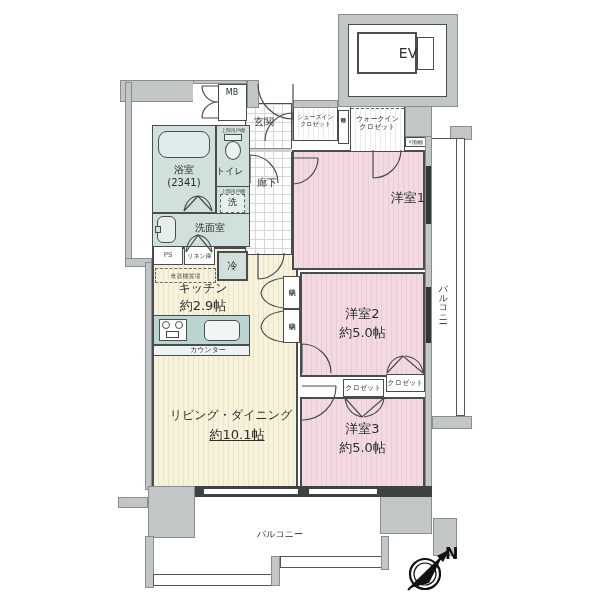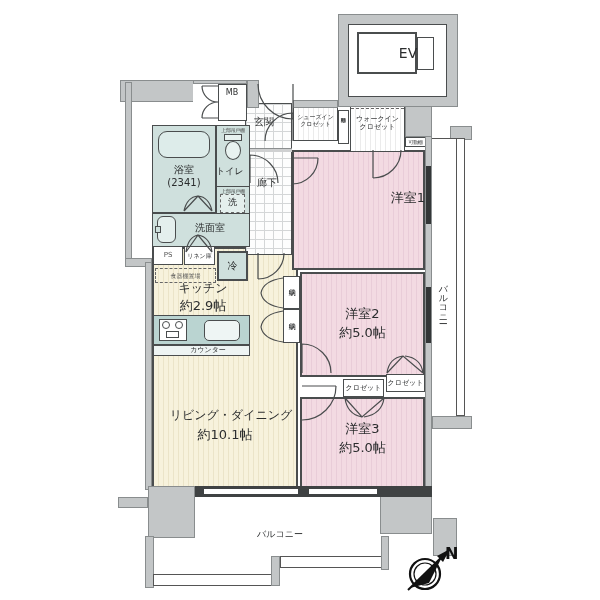--- a/index.html
+++ b/index.html
@@ -72,21 +72,21 @@
   <div class="abs" style="left:153px;top:315px;width:97px;height:30px;background:#bad4d1;border:1.5px solid #4a4d4e;box-sizing:border-box;"></div>
   <div class="abs" style="left:159px;top:319px;width:28px;height:22px;background:#ffffff;border:1px solid #4a4d4e;box-sizing:border-box;"></div>
   <div class="abs" style="left:162px;top:321px;width:8px;height:8px;border:1.5px solid #4a4d4e;border-radius:50%;box-sizing:border-box;"></div>
   <div class="abs" style="left:175px;top:321px;width:8px;height:8px;border:1.5px solid #4a4d4e;border-radius:50%;box-sizing:border-box;"></div>
   <div class="abs" style="left:166px;top:331px;width:13px;height:7px;border:1px solid #4a4d4e;box-sizing:border-box;"></div>
   <div class="abs" style="left:204px;top:320px;width:36px;height:21px;background:#eef5f4;border:1.5px solid #4a4d4e;border-radius:5px;box-sizing:border-box;"></div>
   <div class="abs" style="left:153px;top:345px;width:97px;height:11px;background:#eef4f3;border:1.5px solid #4a4d4e;box-sizing:border-box;"></div>
   <div class="lbl f7" style="left:153px;top:346px;width:110px;">カウンター</div>
 
   <div class="lbl f12" style="left:161px;top:408px;width:140px;">リビング・ダイニング</div>
-  <div class="lbl f13" style="left:155px;top:427px;width:140px;">約10.1帖</div>
+  <div class="lbl f13" style="left:167px;top:427px;width:140px;text-decoration:underline;">約10.1帖</div>
 
   <div class="pink" style="left:292px;top:150px;width:133px;height:120px;"></div>
   <div class="lbl f13" style="left:292px;top:190px;width:133px;text-align:right;">洋室1</div>
 
   <div class="pink" style="left:300px;top:272px;width:125px;height:105px;"></div>
   <div class="lbl f13" style="left:300px;top:306px;width:125px;">洋室2</div>
   <div class="lbl f13" style="left:300px;top:325px;width:125px;">約5.0帖</div>
 
   <div class="abs" style="left:300px;top:377px;width:125px;height:20px;background:#ffffff;"></div>
   <div class="pink" style="left:300px;top:397px;width:125px;height:91px;"></div>

